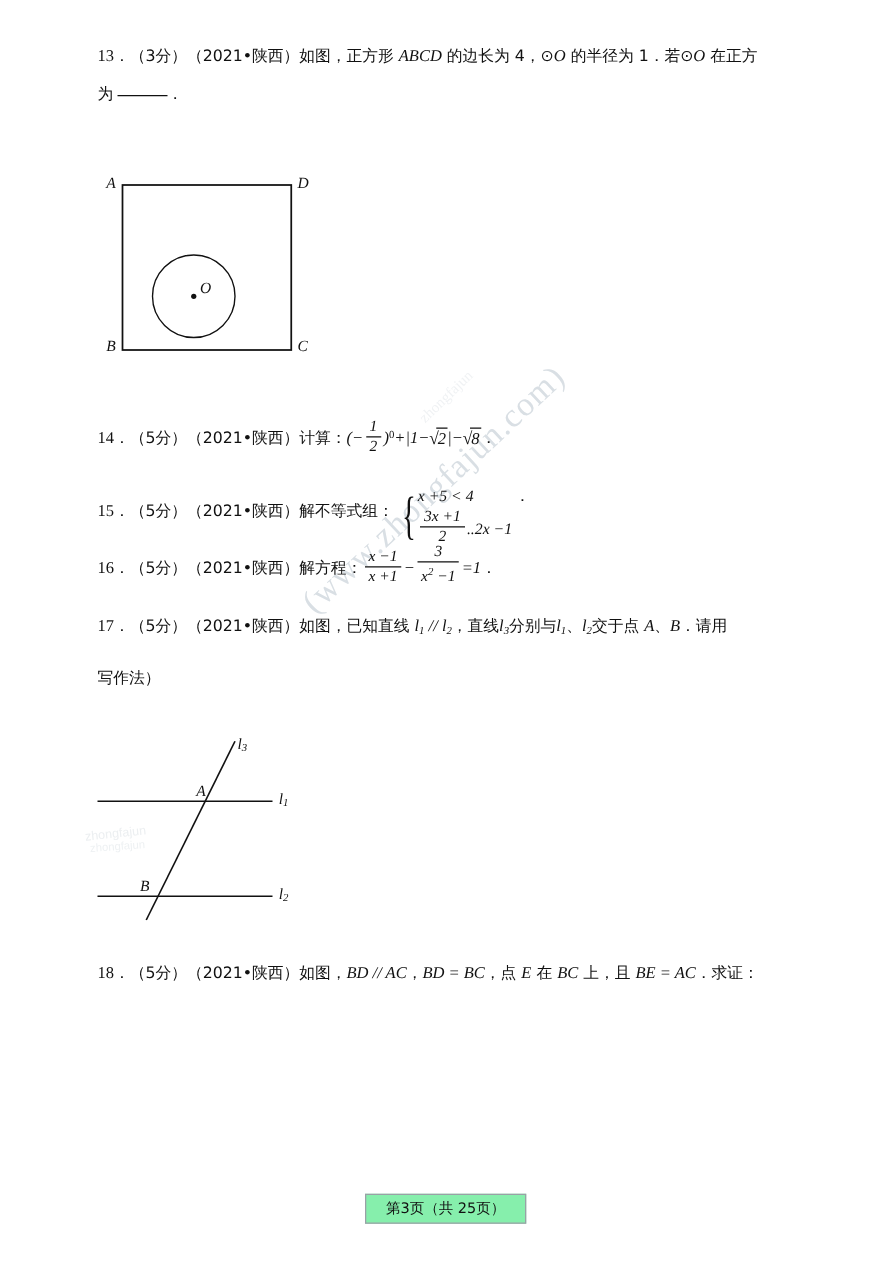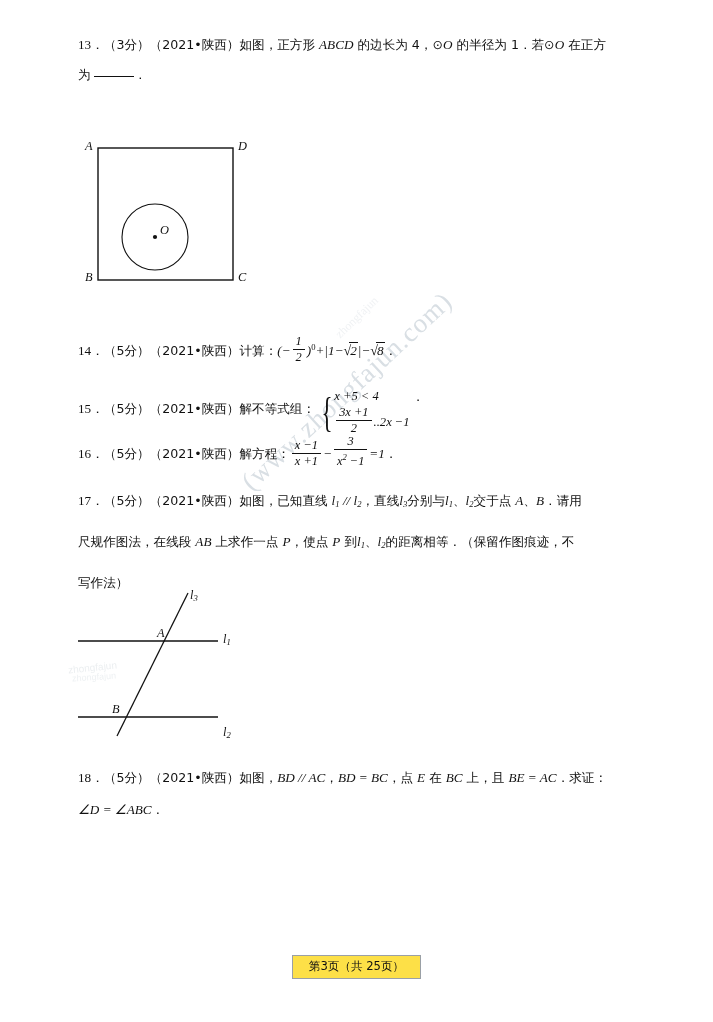--- a/index.html
+++ b/index.html
@@ -219,21 +219,21 @@
     top: 955px;
     text-align: center;
   }
   .footer-box {
     display: inline-block;
     border: 1px solid #9aa0a6;
     padding: 3px 16px 4px 16px;
     font-family: "DejaVu Sans", "Liberation Sans", sans-serif;
     font-size: 11.6px;
     color: #111;
-    background: #fde047;
+    background: #86efac;
   }
 </style>
 </head>
 <body>
 
 <div class="page">
 
   <div class="watermark-layer">
     <div class="wm-main">(www.zhongfajun.com)</div>
     <div class="wm-faint-1">zhongfajun</div>
@@ -289,46 +289,40 @@
       <div class="qline">
         <span class="num">16</span><span class="cn">．</span><span class="cn">（5分）</span><span class="cn">（2021•陕西）</span><span class="cn">解方程：</span><span class="frac"><span class="n">x −1</span><span class="d">x +1</span></span><span class="it">−</span><span class="frac"><span class="n">3</span><span class="d"><span>x</span><span class="sup">2</span><span> −1</span></span></span><span class="it">=1</span><span class="cn">．</span>
       </div>
     </div>
 
     <div class="qblock" style="left:78px; top:482px; width:580px; line-height:38px;">
       <div class="qline">
         <span class="num">17</span><span class="cn">．</span><span class="cn">（5分）</span><span class="cn">（2021•陕西）</span><span class="cn">如图，已知直线 </span><span class="it">l</span><span class="sub">1</span><span class="it"> // </span><span class="it">l</span><span class="sub">2</span><span class="cn">，直线</span><span class="it">l</span><span class="sub">3</span><span class="cn">分别与</span><span class="it">l</span><span class="sub">1</span><span class="cn">、</span><span class="it">l</span><span class="sub">2</span><span class="cn">交于点 </span><span class="it">A</span><span class="cn">、</span><span class="it">B</span><span class="cn">．请用</span>
       </div>
       <div class="qline">
-        <span class="cn">尺规作图法，在线段 </span><span class="it">AB</span><span class="cn"> 上求作一点 </span><span class="it">P</span><span class="cn">，使点 </span><span class="it">P</span><span class="cn"> 到</span><span class="it">l</span><span class="sub">1</span><span class="cn">、</span><span class="it">l</span><span class="sub">2</span><span class="cn">的距离相等．（保留作图痕迹，不</span>
-      </div>
-      <div class="qline">
         <span class="cn">写作法）</span>
       </div>
     </div>
 
     <div class="fig-lines">
       <svg width="240" height="160" viewBox="0 0 240 160">
         <line x1="18" y1="61" x2="158" y2="61" stroke="#111" stroke-width="1.3"></line>
         <line x1="18" y1="137" x2="158" y2="137" stroke="#111" stroke-width="1.3"></line>
         <line x1="57" y1="156" x2="128" y2="13" stroke="#111" stroke-width="1.3"></line>
       </svg>
       <span class="fig-label" style="left:97px; top:46px;">A</span>
       <span class="fig-label" style="left:52px; top:122px;">B</span>
       <span class="fig-label" style="left:163px; top:52px;"><span>l</span><span class="sub">1</span></span>
-      <span class="fig-label" style="left:163px; top:128px;margin-top:17px;"><span>l</span><span class="sub">2</span></span>
+      <span class="fig-label" style="left:163px; top:128px;"><span>l</span><span class="sub">2</span></span>
       <span class="fig-label" style="left:130px; top:8px;"><span>l</span><span class="sub">3</span></span>
     </div>
 
     <div class="qblock" style="left:78px; top:762px; width:580px; line-height:32px;">
       <div class="qline">
         <span class="num">18</span><span class="cn">．</span><span class="cn">（5分）</span><span class="cn">（2021•陕西）</span><span class="cn">如图，</span><span class="it">BD // AC</span><span class="cn">，</span><span class="it">BD = BC</span><span class="cn">，点 </span><span class="it">E</span><span class="cn"> 在 </span><span class="it">BC</span><span class="cn"> 上，且 </span><span class="it">BE = AC</span><span class="cn">．求证：</span>
-      </div>
-      <div class="qline">
-        <span class="it">∠D = ∠ABC</span><span class="cn">．</span>
       </div>
     </div>
 
     <div class="footer">
       <span class="footer-box">第3页（共 25页）</span>
     </div>
 
   </div>
 </div>
 

